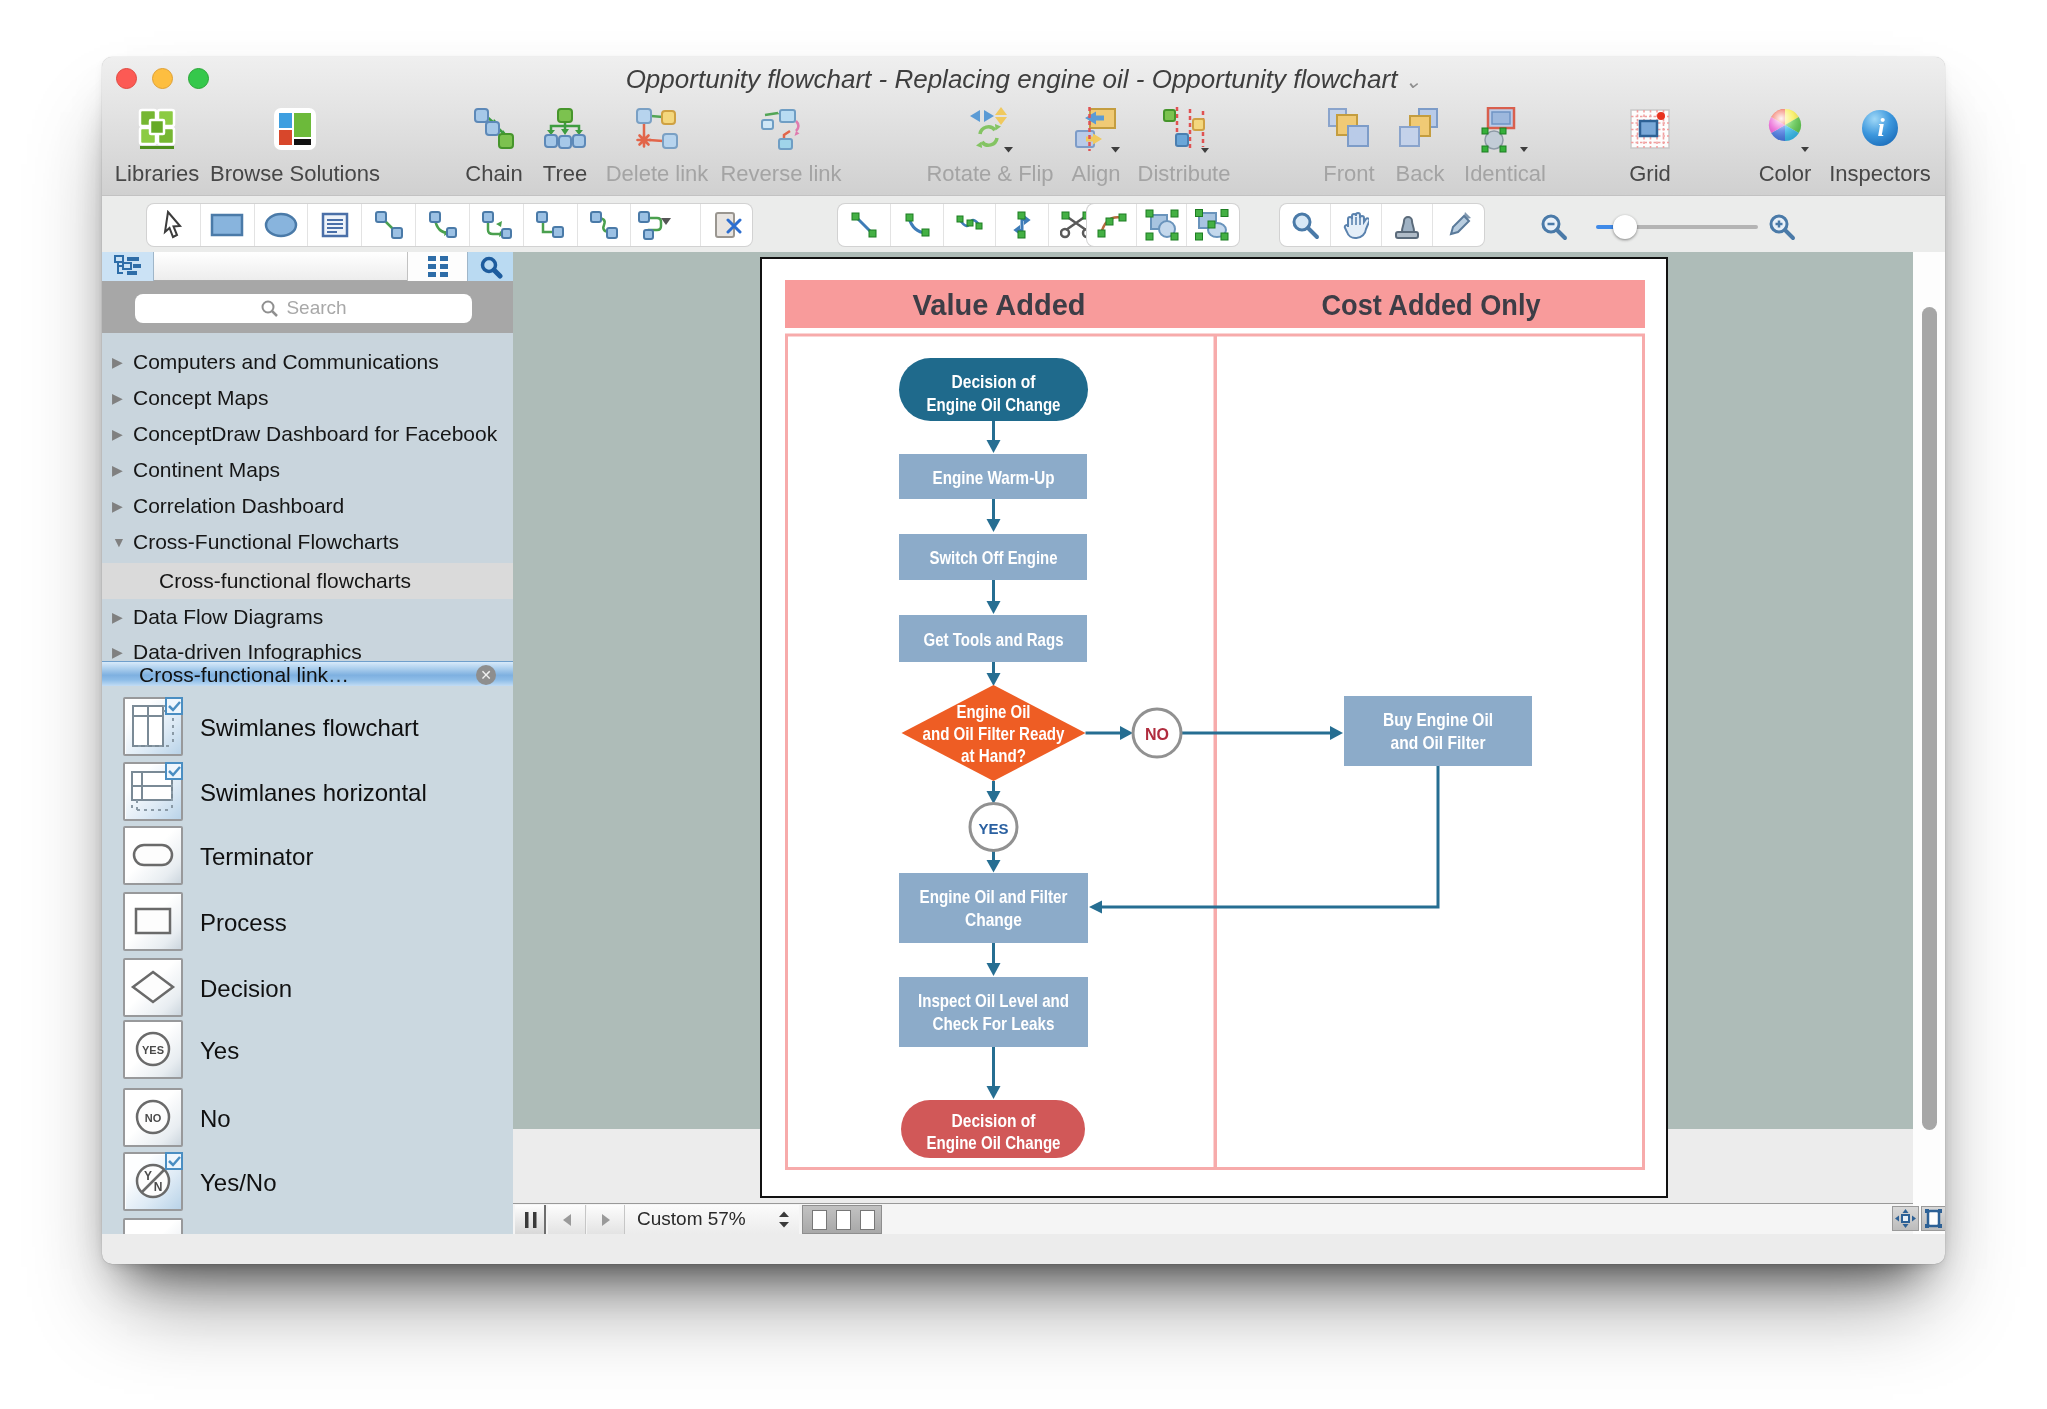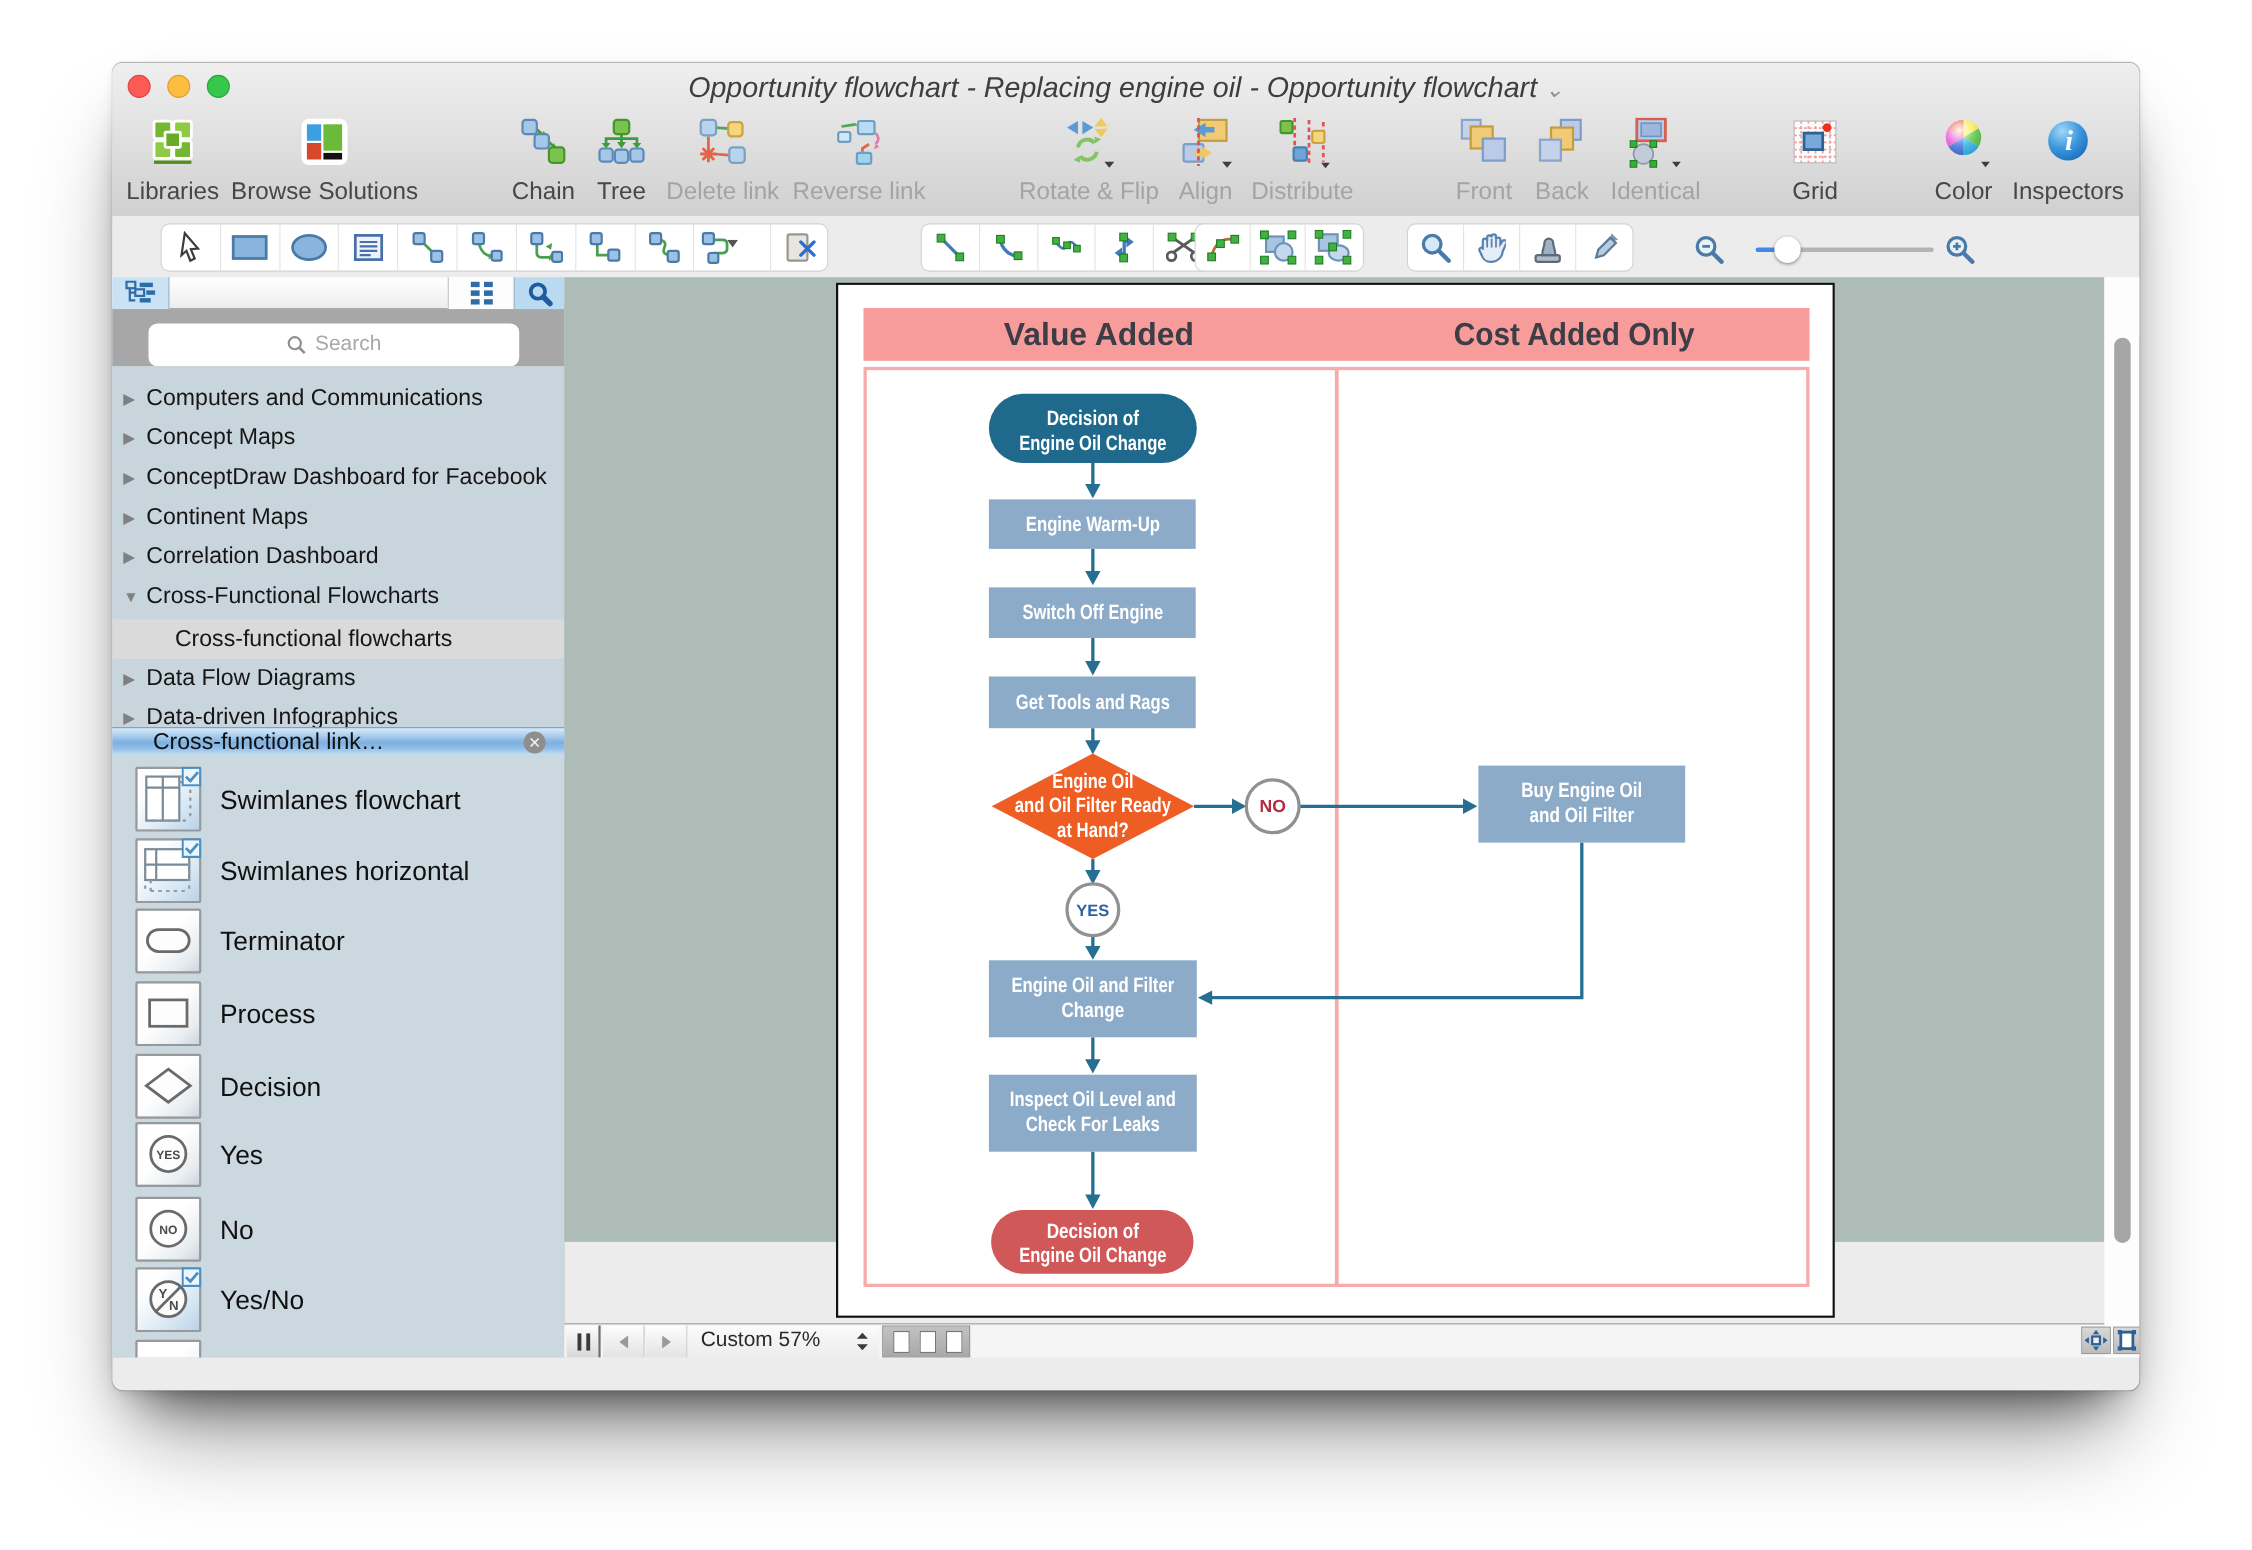--- a/index.html
+++ b/index.html
@@ -37,21 +37,21 @@
 #canvas { position:absolute; left:411px; top:195px; width:1400px; height:877px; background:#aebcb8;padding-left:16px; }
 #scrollstrip { position:absolute; left:1811px; top:195px; width:32px; height:982px; background:#fdfdfd; }
 #vthumb { position:absolute; left:9px; top:55px; width:15px; height:823px; background:#a6a6a6; border-radius:8px; }
 #pagerbar { position:absolute; left:411px; top:1146px; width:1400px; height:31px; background:#f5f5f5; border-top:1px solid #999; }
 #statusbar { position:absolute; left:0; top:1177px; width:1843px; height:30px; background:#ececec; border-top:1px solid #b0b0b0; }
 #statusbar .ready { position:absolute; left:20px; top:4px; font-size:21px; color:#1c1c1c; }
 #statusbar .mcoord { position:absolute; left:980px; top:4px; font-size:21px; color:#1c1c1c; }
 
 #minibar { position:absolute; left:0; top:0; width:411px; height:29px; background:linear-gradient(180deg,#ffffff,#ededed); border-bottom:1px solid #a9a9a9; }
 #graysearch { position:absolute; left:0; top:29px; width:411px; height:52px; background:#a7a7a7; }
-#searchfield { position:absolute; left:33px; top:13px; width:337px; height:39px; background:#fff; border-radius:8px;
+#searchfield { position:absolute; left:33px; top:13px; width:337px; height:29px; background:#fff; border-radius:8px;
   font-size:19px; color:#a8a8a8; display:flex; align-items:center; justify-content:center; gap:7px; }
 #catlist { position:absolute; left:0; top:81px; width:411px; height:330px; background:#c9d5dd; font-size:21px; color:#161616; }
 .catrow { position:absolute; left:0; width:411px; height:36px; line-height:36px; }
 .catrow .tri { position:absolute; left:10px; top:0px; font-size:14px; color:#808080; }
 .catrow .txt { position:absolute; left:31px; }
 .catrow.sel { background:#dadada; }
 #panelhdr { position:absolute; left:0; top:409px; width:411px; height:25px; z-index:5;
   background:linear-gradient(180deg,#d8eafa 0%, #a8ccec 30%, #7eb0e0 55%, #8ebde8 75%, #c2dcf4 100%);
   border-top:1px solid #6f9fcc; font-size:21px; color:#101010; }
 #panelhdr .t { position:absolute; left:37px; top:0; line-height:25px; }

